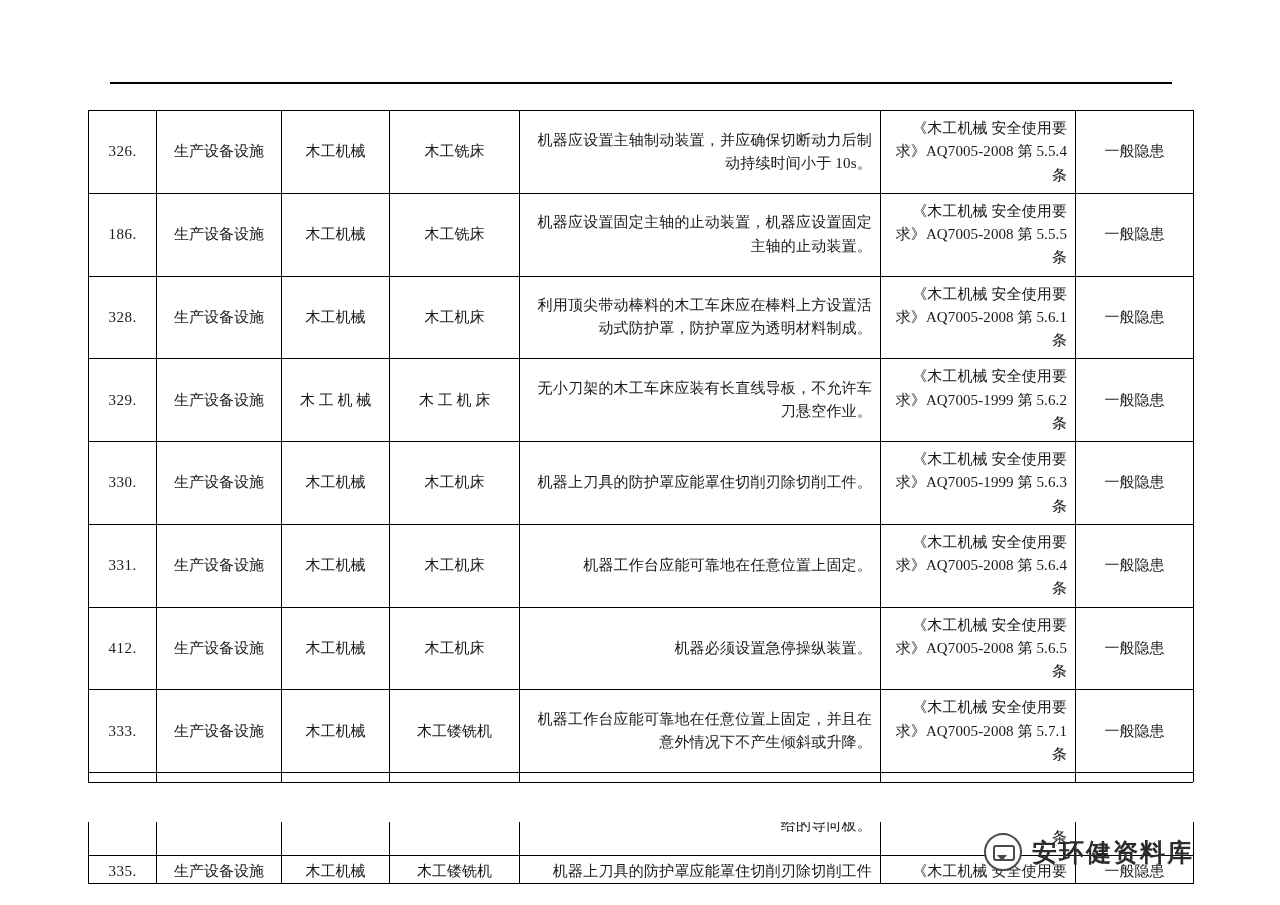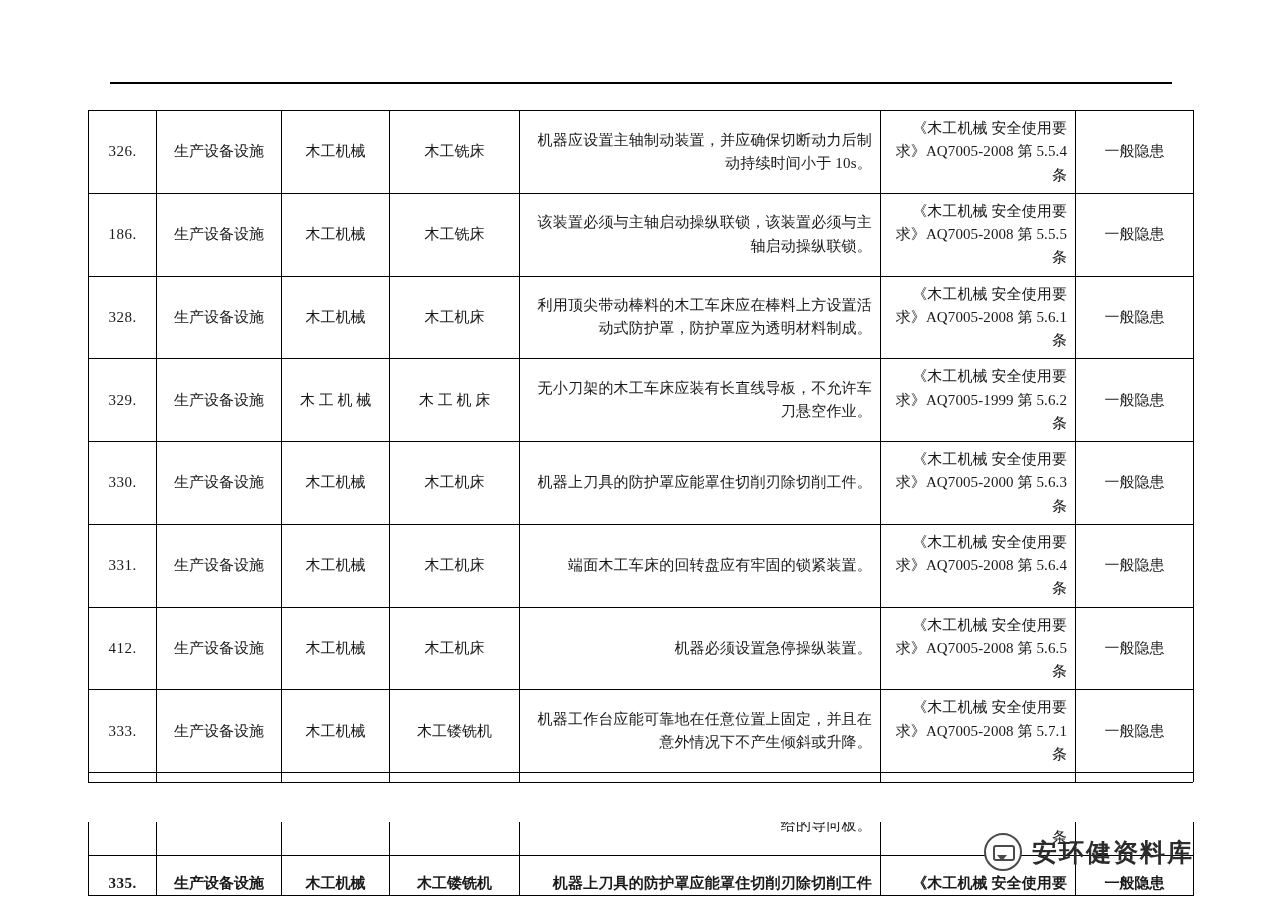--- a/index.html
+++ b/index.html
@@ -70,25 +70,24 @@
   td.ref {
     text-align: right;
     font-size: 13.5px;
     line-height: 1.6;
     letter-spacing: 0.1px;
   }
   td.level { font-size: 15px; }
 
   
   tr.clipped td {
-    padding-top: 16px;
+    padding-top: 4px;
     padding-bottom: 0;
     height: 22px;
     overflow: hidden;
-    font-weight: bold;
   }
   .clip-mask {
     position: absolute;
     left: 0;
     top: 782px;
     width: 1280px;
     height: 40px;
     background: #ffffff;
     pointer-events: none;
   }
@@ -175,21 +174,21 @@
           <td class="sub">木工铣床</td>
           <td class="desc">机器应设置主轴制动装置，并应确保切断动力后制动持续时间小于 10s。</td>
           <td class="ref">《木工机械 安全使用要求》AQ7005-2008 第 5.5.4 条</td>
           <td class="level">一般隐患</td>
         </tr>
         <tr>
           <td class="num">186.</td>
           <td class="cat">生产设备设施</td>
           <td class="grp">木工机械</td>
           <td class="sub">木工铣床</td>
-          <td class="desc">该装置必须与主轴启动操纵联锁，该装置必须与主轴启动操纵联锁。</td>
+          <td class="desc">机器应设置固定主轴的止动装置，机器应设置固定主轴的止动装置。</td>
           <td class="ref">《木工机械 安全使用要求》AQ7005-2008 第 5.5.5 条</td>
           <td class="level">一般隐患</td>
         </tr>
         <tr>
           <td class="num">328.</td>
           <td class="cat">生产设备设施</td>
           <td class="grp">木工机械</td>
           <td class="sub">木工机床</td>
           <td class="desc">利用顶尖带动棒料的木工车床应在棒料上方设置活动式防护罩，防护罩应为透明材料制成。</td>
           <td class="ref">《木工机械 安全使用要求》AQ7005-2008 第 5.6.1 条</td>
@@ -203,29 +202,29 @@
           <td class="desc">无小刀架的木工车床应装有长直线导板，不允许车刀悬空作业。</td>
           <td class="ref">《木工机械 安全使用要求》AQ7005-1999 第 5.6.2 条</td>
           <td class="level">一般隐患</td>
         </tr>
         <tr>
           <td class="num">330.</td>
           <td class="cat">生产设备设施</td>
           <td class="grp">木工机械</td>
           <td class="sub">木工机床</td>
           <td class="desc">机器上刀具的防护罩应能罩住切削刃除切削工件。</td>
-          <td class="ref">《木工机械 安全使用要求》AQ7005-2000 第 5.6.3 条</td>
+          <td class="ref">《木工机械 安全使用要求》AQ7005-1999 第 5.6.3 条</td>
           <td class="level">一般隐患</td>
         </tr>
         <tr>
           <td class="num">331.</td>
           <td class="cat">生产设备设施</td>
           <td class="grp">木工机械</td>
           <td class="sub">木工机床</td>
-          <td class="desc">端面木工车床的回转盘应有牢固的锁紧装置。</td>
+          <td class="desc">机器工作台应能可靠地在任意位置上固定。</td>
           <td class="ref">《木工机械 安全使用要求》AQ7005-2008 第 5.6.4 条</td>
           <td class="level">一般隐患</td>
         </tr>
         <tr>
           <td class="num">412.</td>
           <td class="cat">生产设备设施</td>
           <td class="grp">木工机械</td>
           <td class="sub">木工机床</td>
           <td class="desc">机器必须设置急停操纵装置。</td>
           <td class="ref">《木工机械 安全使用要求》AQ7005-2008 第 5.6.5 条</td>

